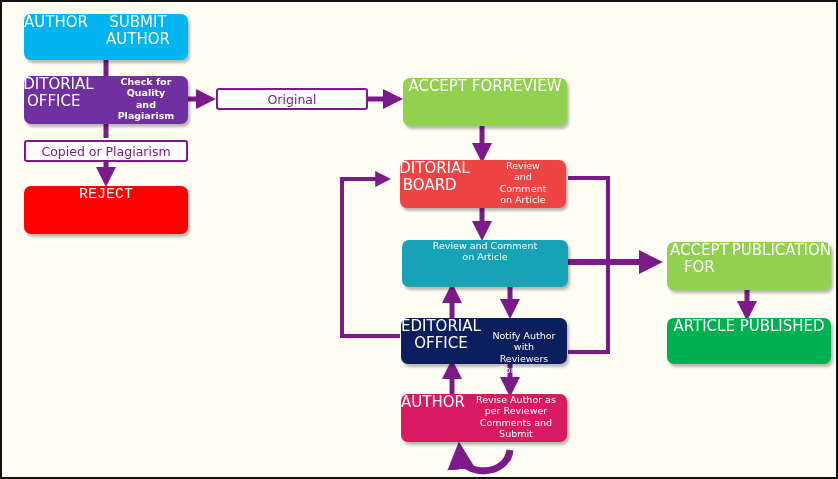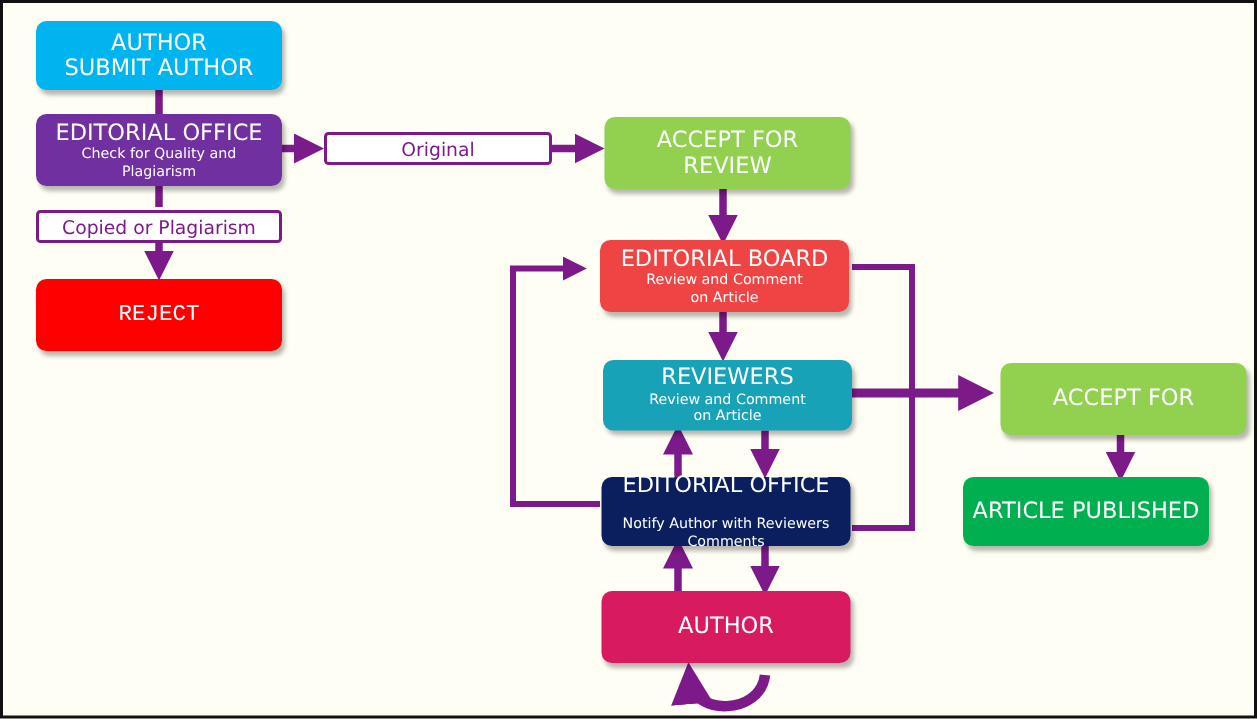--- a/index.html
+++ b/index.html
@@ -1,19 +1,19 @@
 <!DOCTYPE html>
 <html><head>
 <meta charset="utf-8">
 <style>
   html,body{margin:0;padding:0;}
   body{width:838px;height:479px;background:#fff;overflow:hidden;font-family:"DejaVu Sans",sans-serif;}
   #frame{position:absolute;left:0;top:0;width:834px;height:475px;border:2px solid #111;background:#fefef4;}
   svg#links{position:absolute;left:0;top:0;}
-  .box{position:absolute;border-radius:7px;color:#fff;text-align:center;display:flex;flex-direction:column;justify-content:center;box-shadow:2px 3px 3px rgba(0,0,0,0.28);box-sizing:border-box;line-height:1.15;}
+  .box{position:absolute;border-radius:7px;color:#fff;text-align:center;display:flex;flex-direction:row;justify-content:center;box-shadow:2px 3px 3px rgba(0,0,0,0.28);box-sizing:border-box;line-height:1.15;}
   .box .t{font-size:15px;}
   .box .s{font-size:9.5px;line-height:1.2;}
   .label{position:absolute;background:#fff;border:2px solid #7d1a8a;color:#7d1a8a;text-align:center;font-size:12.5px;box-sizing:border-box;display:flex;align-items:center;justify-content:center;border-radius:3px;}
 </style>
 </head>
 <body>
 
 <div id="frame">
 <svg id="links" width="834" height="475">
   <defs>
@@ -41,21 +41,21 @@
   </g>
 </svg>
 
 <div class="box" style="left:22px;top:12px;width:164px;height:46px;background:#00b4f0;">
   <div class="t">AUTHOR</div>
   <div class="t">SUBMIT AUTHOR</div>
 </div>
 
 <div class="box" style="left:22px;top:74px;width:164px;height:48px;background:#7030a0;">
   <div class="t">EDITORIAL OFFICE</div>
-  <div class="s" style="padding:0 24px;">Check for Quality and Plagiarism</div>
+  <div class="s" style="padding:0 24px;font-weight:bold;">Check for Quality and Plagiarism</div>
 </div>
 
 <div class="label" style="left:22px;top:138px;width:164px;height:22px;">Copied or Plagiarism</div>
 
 <div class="box" style="left:22px;top:184px;width:164px;height:48px;background:#ff0000;font-family:Liberation Mono, monospace;">
   <div class="t">REJECT</div>
 </div>
 
 <div class="label" style="left:214px;top:86px;width:152px;height:22px;">Original</div>
 
@@ -63,33 +63,34 @@
   <div class="t">ACCEPT FOR</div>
   <div class="t">REVIEW</div>
 </div>
 
 <div class="box" style="left:398px;top:158px;width:166px;height:48px;background:#ef4444;">
   <div class="t">EDITORIAL BOARD</div>
   <div class="s" style="padding:0 30px;">Review and Comment on Article</div>
 </div>
 
 <div class="box" style="left:400px;top:238px;width:166px;height:47px;background:#17a2b8;">
-  <div class="t">REVIEWERS</div>
   <div class="s" style="padding:0 30px;">Review and Comment on Article</div>
 </div>
 
 <div class="box" style="left:399px;top:316px;width:166px;height:46px;background:#0b1f5e;">
   <div class="t">EDITORIAL OFFICE</div>
   <div class="s" style="padding:0 8px;margin-top:12px;">Notify Author with Reviewers Comments</div>
 </div>
 
 <div class="box" style="left:399px;top:392px;width:166px;height:48px;background:#d81b60;">
   <div class="t">AUTHOR</div>
+  <div class="s" style="padding:0 6px;">Revise Author as per Reviewer Comments and Submit</div>
 </div>
 
 <div class="box" style="left:665px;top:240px;width:164px;height:48px;background:#92d050;">
   <div class="t">ACCEPT FOR</div>
+  <div class="t">PUBLICATION</div>
 </div>
 
-<div class="box" style="left:640px;top:316px;width:164px;height:46px;background:#00b050;">
+<div class="box" style="left:665px;top:316px;width:164px;height:46px;background:#00b050;">
   <div class="t">ARTICLE PUBLISHED</div>
 </div>
 </div>
 
 </body></html>

